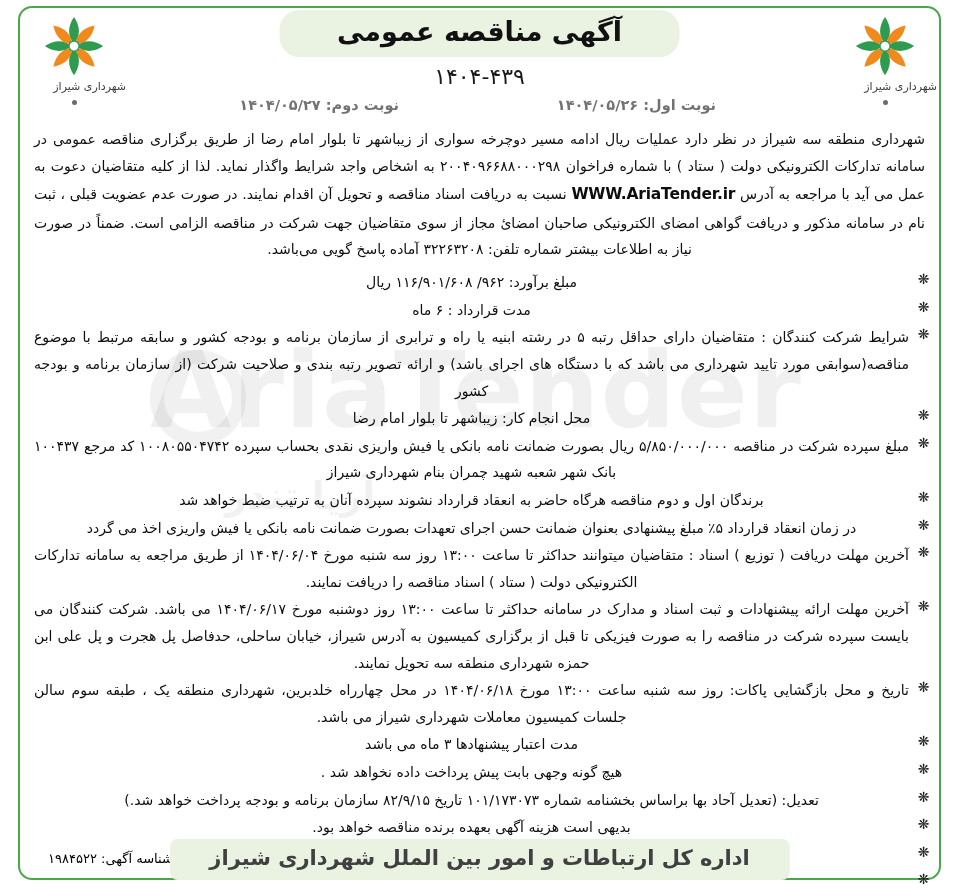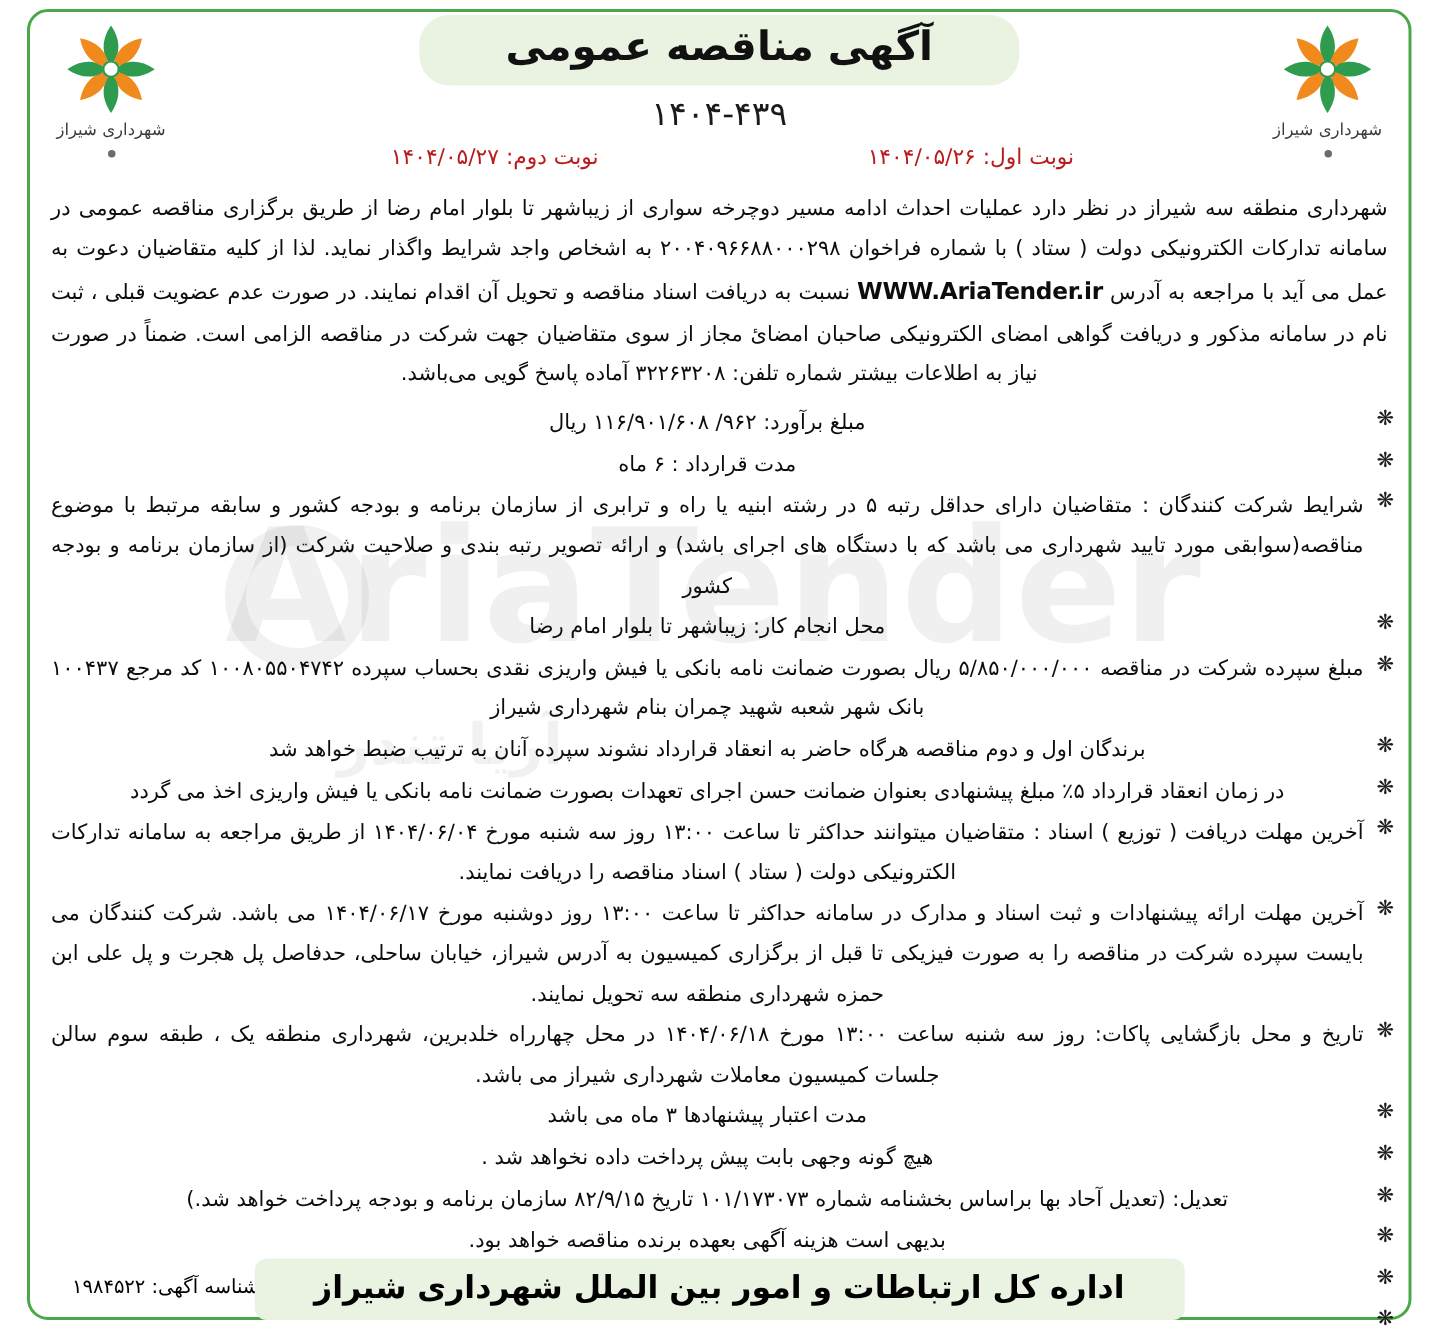--- a/index.html
+++ b/index.html
@@ -86,21 +86,20 @@
   
   .header {
     position: relative;
     height: 130px;
   }
   .logo {
     position: absolute;
     top: 14px;
     width: 104px;
     height: 104px;
-    text-align: center;
   }
   .logo-right { right: 22px; }
   .logo-left  { left: 22px; }
   .logo svg { display:block; margin: 0 auto; }
   .logo-cap {
     font-size: 11px;
     color: #3b3b3b;
     margin-top: -4px;
     font-family: "DejaVu Sans", sans-serif;
   }
@@ -140,22 +139,22 @@
   }
   .rounds {
     position: absolute;
     top: 97px;
     left: 0; right: 0;
     height: 24px;
   }
   .round {
     position: absolute;
     font-size: 14.5px;
-    font-weight: normal;
-    color: #b91c1c;
+    font-weight: bold;
+    color: #737373;
     white-space: nowrap;
   }
   .round-first { right: 243px; }
   .round-second { right: 560px; }
 
   
   .body {
     position: absolute;
     top: 126px;
     right: 28px;
@@ -232,21 +231,21 @@
     transform: translateX(-50%);
     bottom: 0;
     background: #eaf3e2;
     border-radius: 8px;
     padding: 7px 40px 10px;
     text-align: center;
   }
   .footer-banner .t {
     font-size: 21px;
     font-weight: bold;
-    color: #000000;
+    color: #404040;
     white-space: nowrap;
     text-align: right;
   }
   .ad-id {
     position: absolute;
     left: 48px;
     bottom: 14px;
     font-size: 13px;
     color: #000000;
     white-space: nowrap;
@@ -349,21 +348,21 @@
 
       <div class="rounds">
         <div class="round round-first">نوبت اول: ۱۴۰۴/۰۵/۲۶</div>
         <div class="round round-second">نوبت دوم: ۱۴۰۴/۰۵/۲۷</div>
       </div>
     </div>
 
     <div class="body">
 
       <p class="intro">
-        <span>شهرداری منطقه سه شیراز در نظر دارد عملیات احداث ادامه مسیر دوچرخه سواری از زیباشهر تا بلوار امام رضا از طریق برگزاری مناقصه عمومی در سامانه تدارکات الکترونیکی دولت ( ستاد ) با شماره فراخوان</span>
+        <span>شهرداری منطقه سه شیراز در نظر دارد عملیات ریال ادامه مسیر دوچرخه سواری از زیباشهر تا بلوار امام رضا از طریق برگزاری مناقصه عمومی در سامانه تدارکات الکترونیکی دولت ( ستاد ) با شماره فراخوان</span>
         <span class="num">۲۰۰۴۰۹۶۶۸۸۰۰۰۲۹۸</span>
         <span>به اشخاص واجد شرایط واگذار نماید. لذا از کلیه متقاضیان دعوت به عمل می آید با مراجعه به آدرس</span>
         <span class="ltr">WWW.AriaTender.ir</span>
         <span>نسبت به دریافت اسناد مناقصه و تحویل آن اقدام نمایند. در صورت عدم عضویت قبلی ، ثبت نام در سامانه مذکور و دریافت گواهی امضای الکترونیکی صاحبان امضائ مجاز از سوی متقاضیان جهت شرکت در مناقصه الزامی است.</span>
         <span>ضمناً در صورت نیاز به اطلاعات بیشتر شماره تلفن: ۳۲۲۶۳۲۰۸ آماده پاسخ گویی می‌باشد.</span>
       </p>
 
       <ul class="bullets">
 
         <li class="centered">

